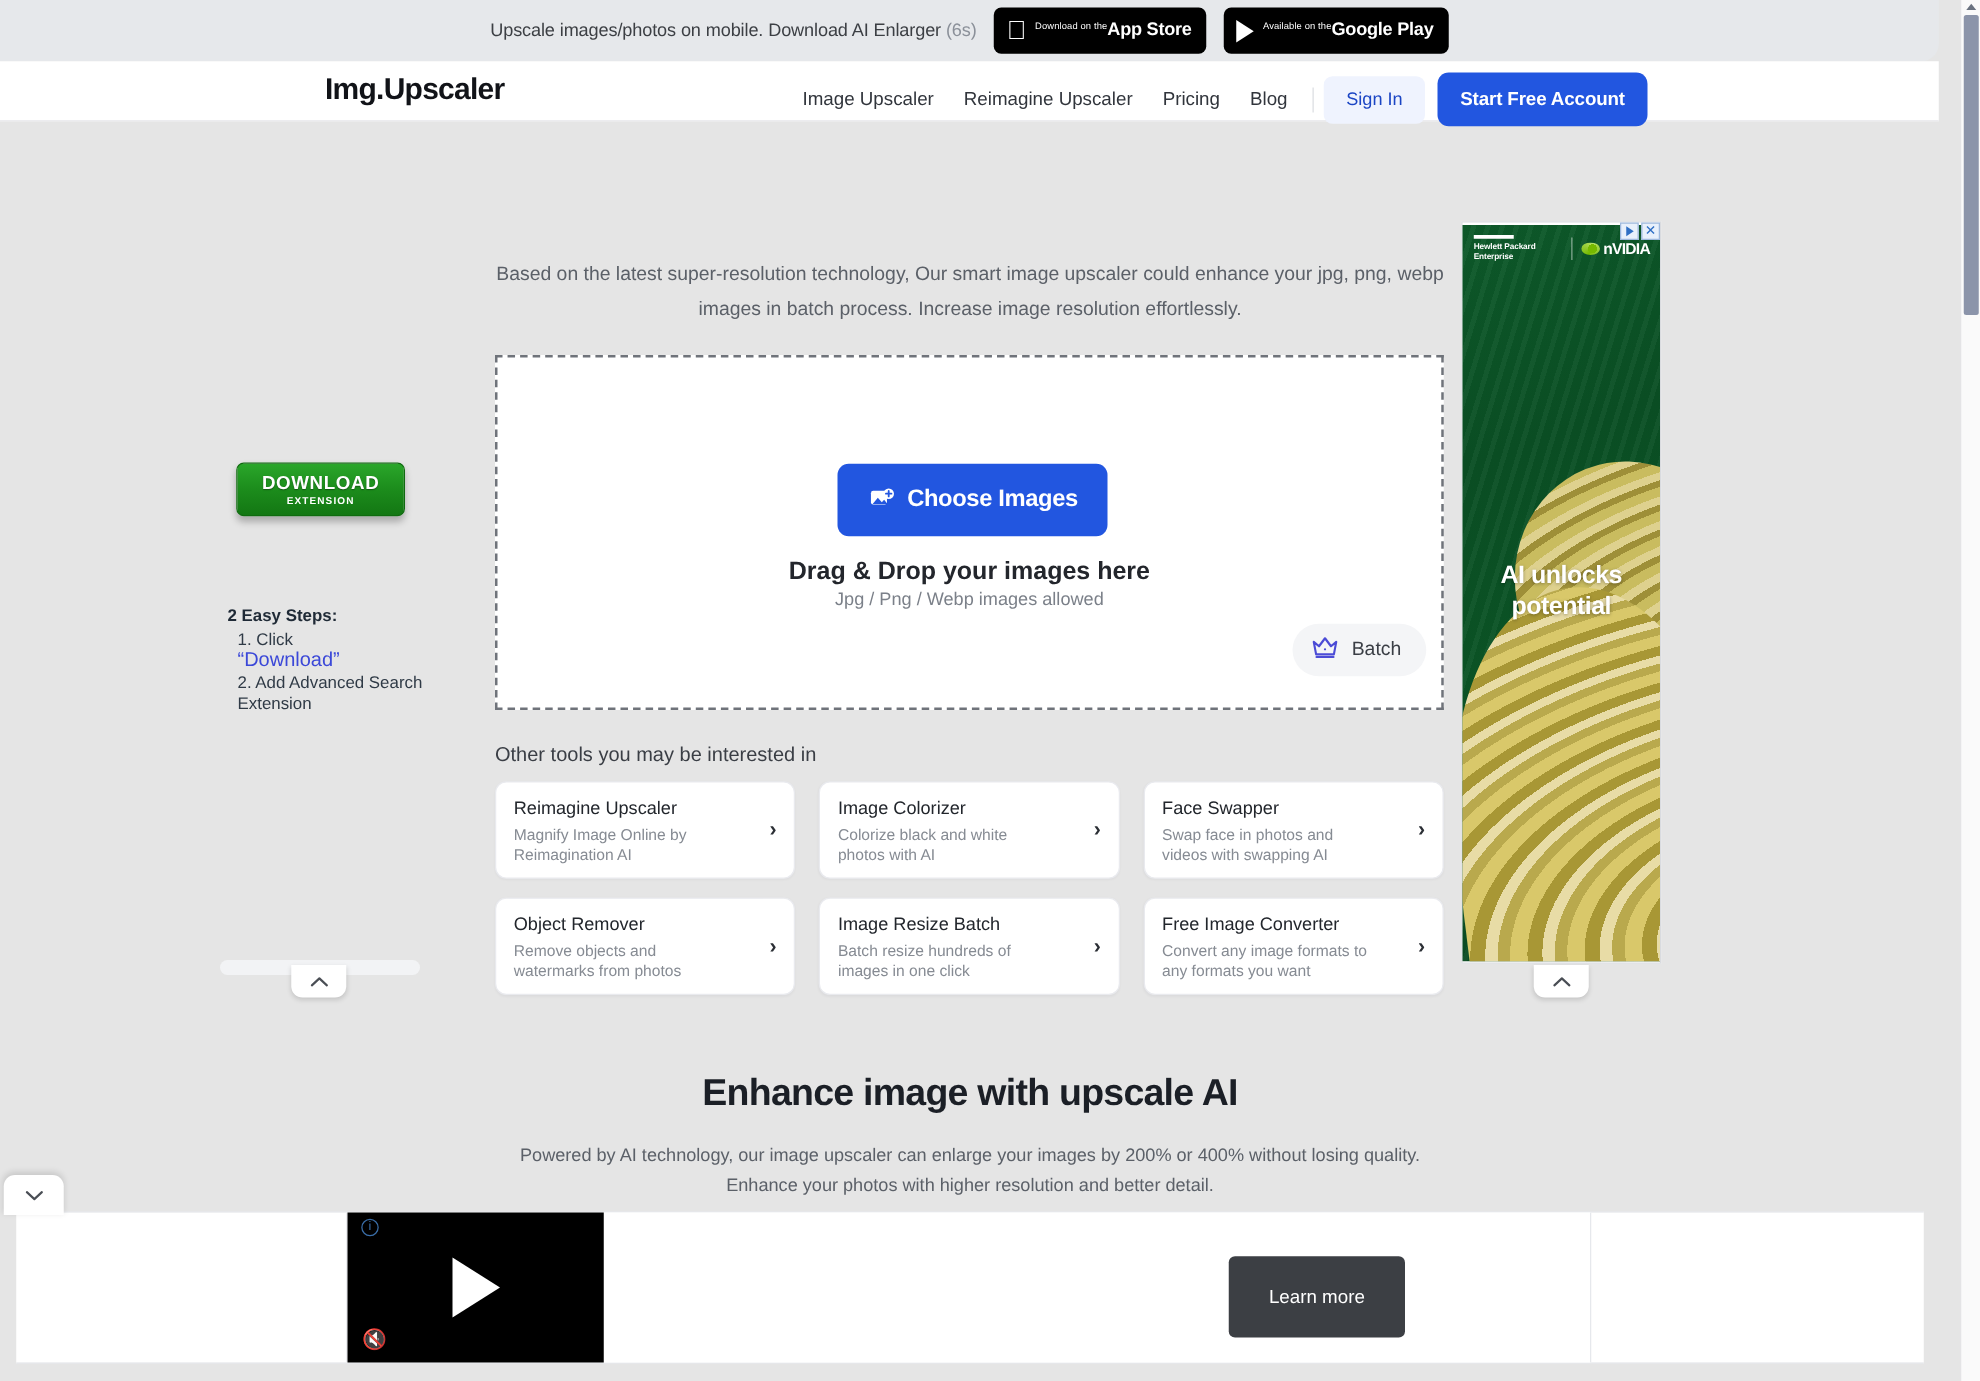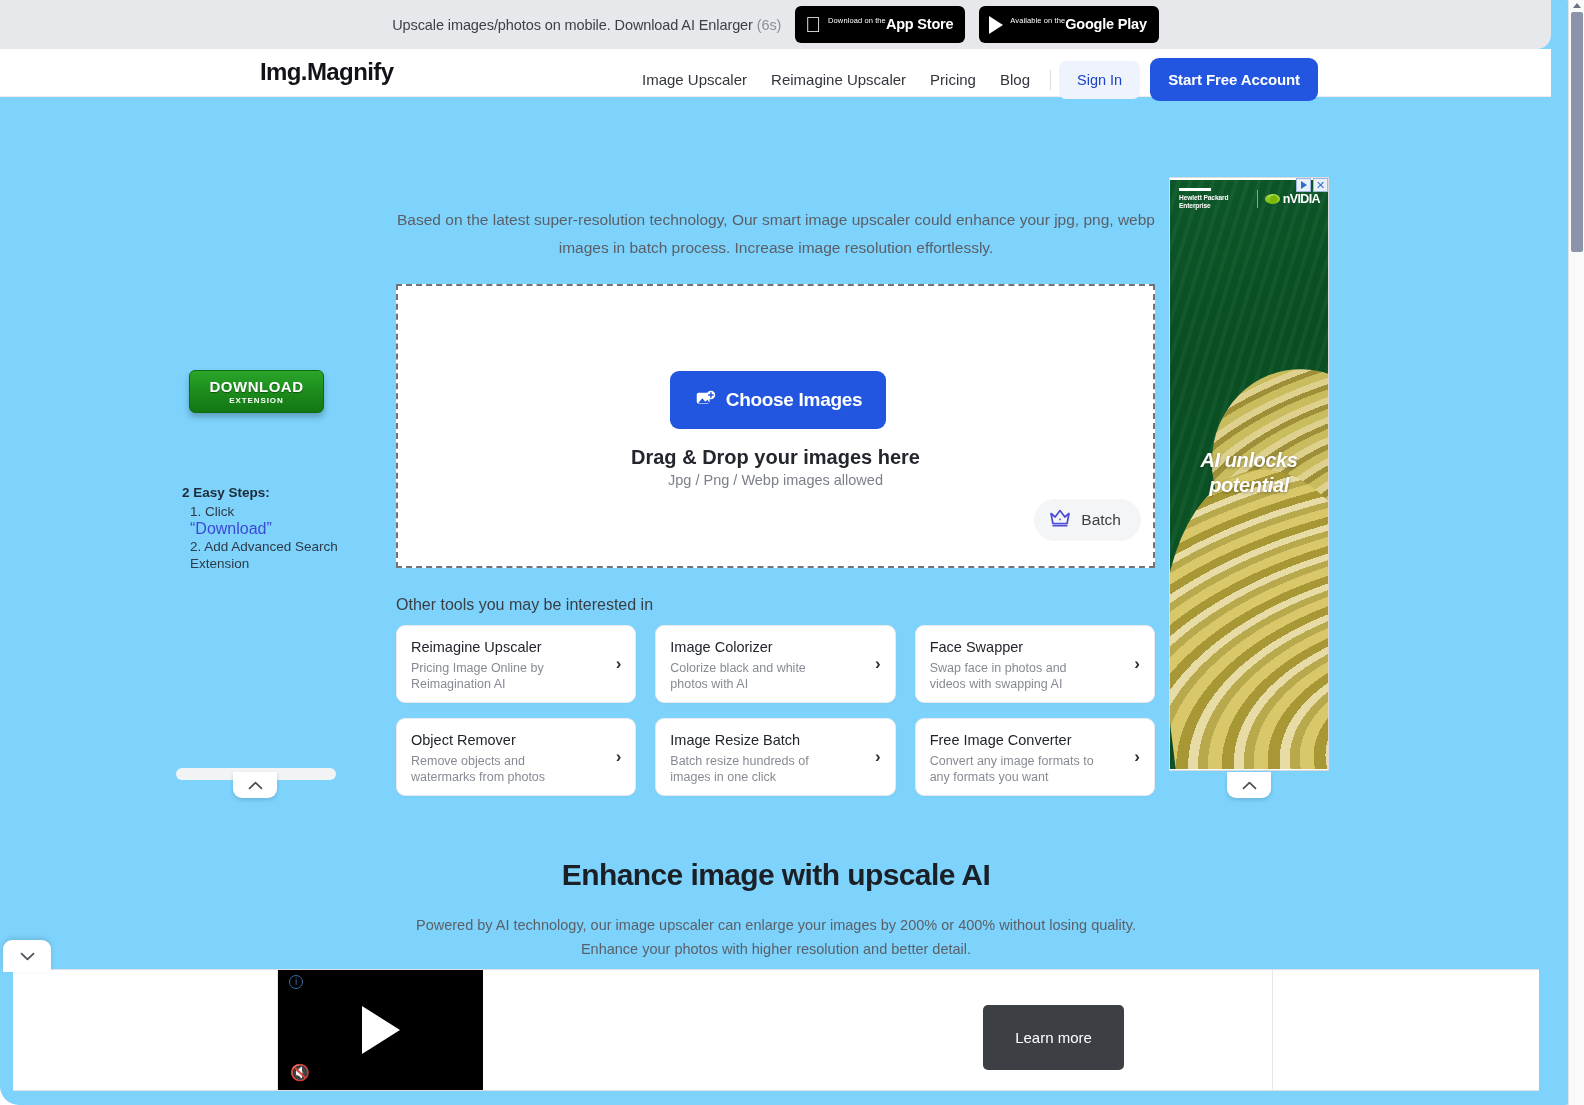--- a/index.html
+++ b/index.html
@@ -2,21 +2,21 @@
 <html><head>
 <meta charset="utf-8">
 <style>
   * { box-sizing: border-box; margin: 0; padding: 0; }
   html, body {
     width: 1584px; height: 1105px;
     font-family: "Liberation Sans", sans-serif;
     background: #ffffff;
     overflow: hidden;
   }
-  .viewport { position: relative; width: 1584px; height: 1105px; background:#7dd3fc;border-radius:19px; }
+  .viewport { position: relative; width: 1584px; height: 1105px; background:#e5e5e5; }
 
   
   .promo-bar {
     position: absolute; left: 0; top: 0; width: 1551px; height: 49px;
     background: #e6e8eb;
     border-radius: 0 0 14px 0;
     display: flex; align-items: center; justify-content: center; gap: 14px;
   }
   .promo-text { font-size: 14.5px; color: #3c3f44; letter-spacing: -0.1px; }
   .promo-text .secs { color: #8b9099; }
@@ -142,21 +142,21 @@
   .hpe { font-size: 6.6px; line-height: 7.5px; font-weight: bold; letter-spacing: -.1px; }
   .hpe .bar { display:block; width: 32px; height: 3px; background: #fff; margin-bottom: 3px; }
   .ad-vdiv { width:1px; height: 18px; background: rgba(255,255,255,.5); }
   .nv { display:flex; align-items:center; gap:3px; font-size: 12.5px; font-weight: bold; letter-spacing: -.6px; }
   .nv-eye { width: 15px; height: 10px; border-radius: 50%;
             background: radial-gradient(circle at 60% 50%, #76b900 0 35%, transparent 36%),
                         conic-gradient(from 200deg, #76b900, #b7e06a, #76b900); }
   .ad-head {
     position: absolute; left: 0; right: 0; top: 268px; text-align: center;
     color: #fff; font-size: 20px; font-weight: bold; line-height: 25px;
-    letter-spacing: -.4px; z-index: 3; text-shadow: 0 1px 3px rgba(0,0,0,.35); font-style: italic;
+    letter-spacing: -.4px; z-index: 3; text-shadow: 0 1px 3px rgba(0,0,0,.35);
   }
   .ad-swirl {
     position: absolute; left: -10px; bottom: -30px; width: 230px; height: 330px;
     background:
       repeating-radial-gradient(ellipse 200px 120px at 120% 90%,
         #d9c86a 0 14px, #b9a94d 14px 24px, #e8dca6 24px 34px, #a89735 34px 46px);
     border-radius: 50% 50% 0 0 / 60% 60% 0 0;
     transform: rotate(-7deg);
   }
   .ad-swirl2 {
@@ -284,21 +284,21 @@
     <div class="store-badge">
       <span class="gp-tri"></span>
       <span class="tw">
         <span class="small">Available on the</span>
         <span class="big">Google Play</span>
       </span>
     </div>
   </div>
 
   <div class="site-header"></div>
-  <div class="logo">Img.Magnify</div>
+  <div class="logo">Img.Upscaler</div>
   <div class="nav">
     <a href="#">Image Upscaler</a>
     <a href="#">Reimagine Upscaler</a>
     <a href="#">Pricing</a>
     <a href="#">Blog</a>
     <span class="divider"></span>
     <button class="btn-signin">Sign In</button>
     <button class="btn-start">Start Free Account</button>
   </div>
 
@@ -327,21 +327,21 @@
         </svg>
       </span>
       <span class="label">Batch</span>
     </div>
   </div>
 
   <div class="tools-title">Other tools you may be interested in</div>
   <div class="tools-grid">
     <div class="tool-card">
       <div class="t">Reimagine Upscaler</div>
-      <div class="d">Pricing Image Online by Reimagination AI</div>
+      <div class="d">Magnify Image Online by Reimagination AI</div>
       <div class="chev">›</div>
     </div>
     <div class="tool-card">
       <div class="t">Image Colorizer</div>
       <div class="d">Colorize black and white photos with AI</div>
       <div class="chev">›</div>
     </div>
     <div class="tool-card">
       <div class="t">Face Swapper</div>
       <div class="d">Swap face in photos and videos with swapping AI</div>

